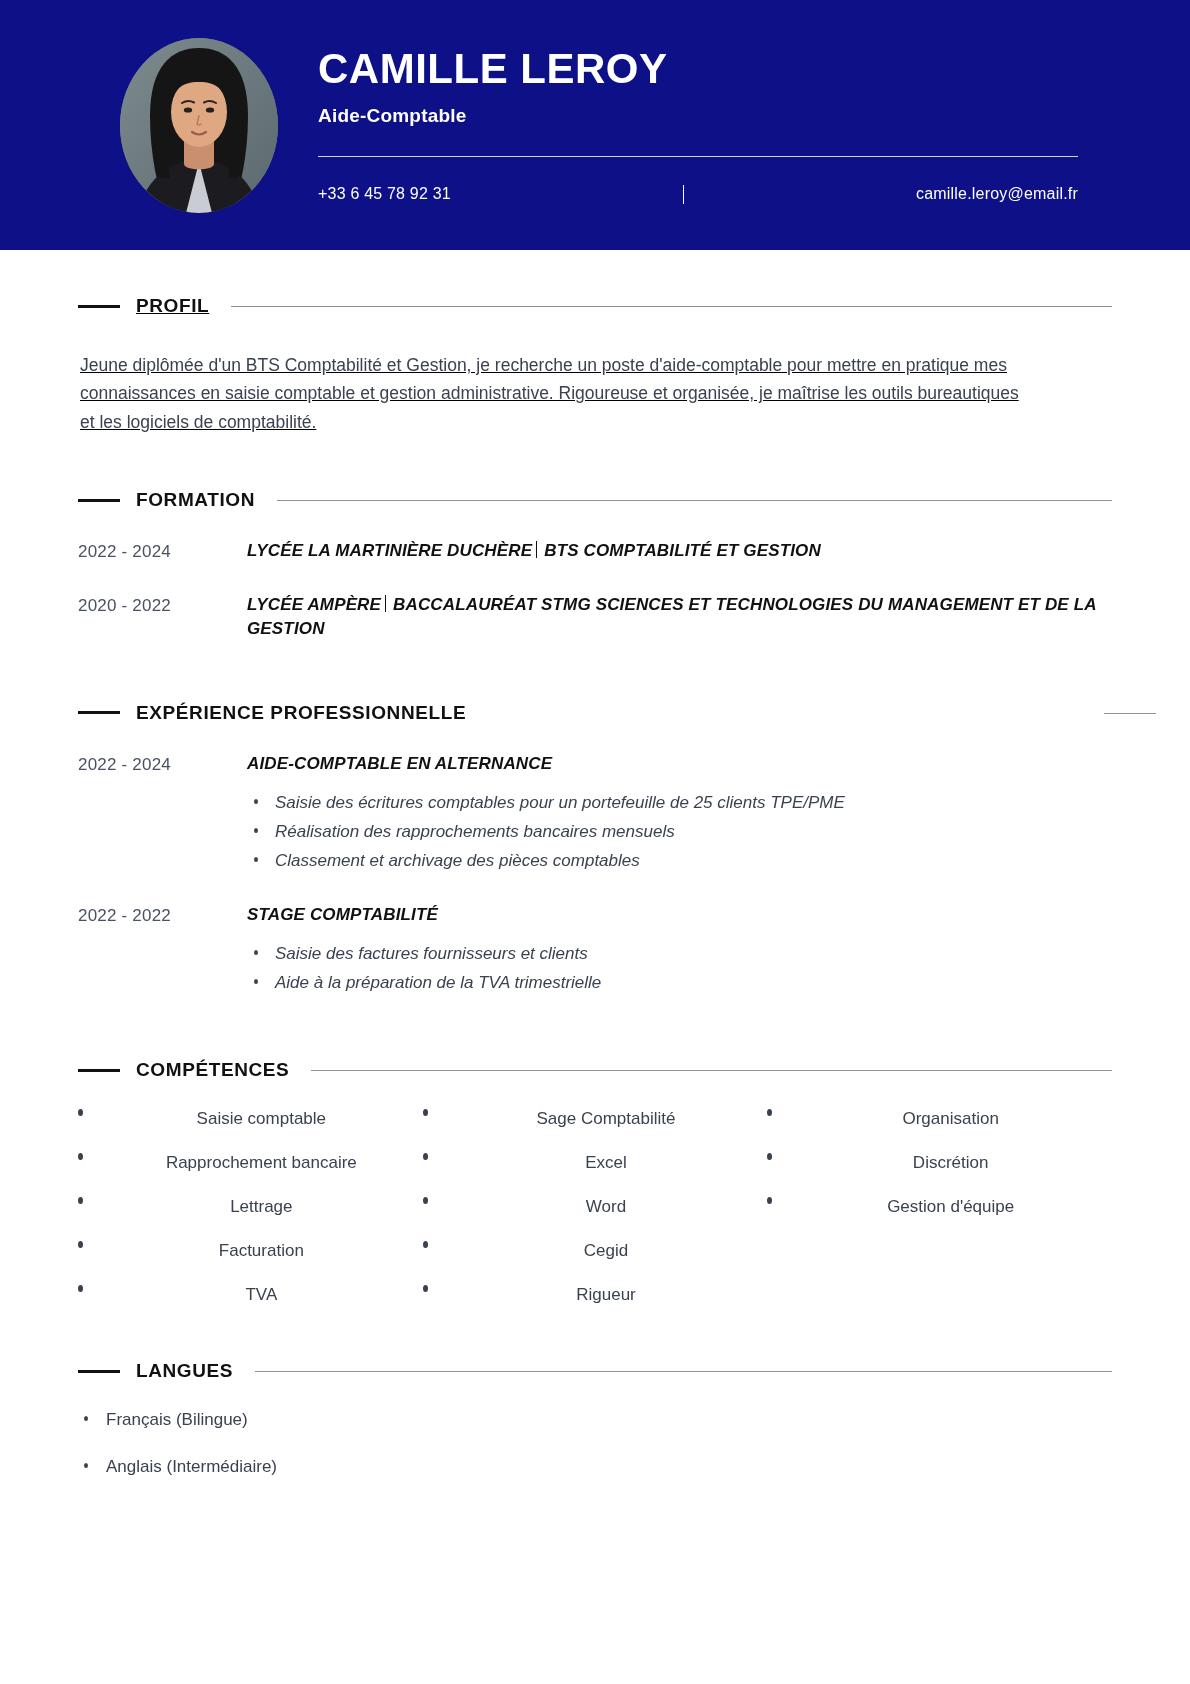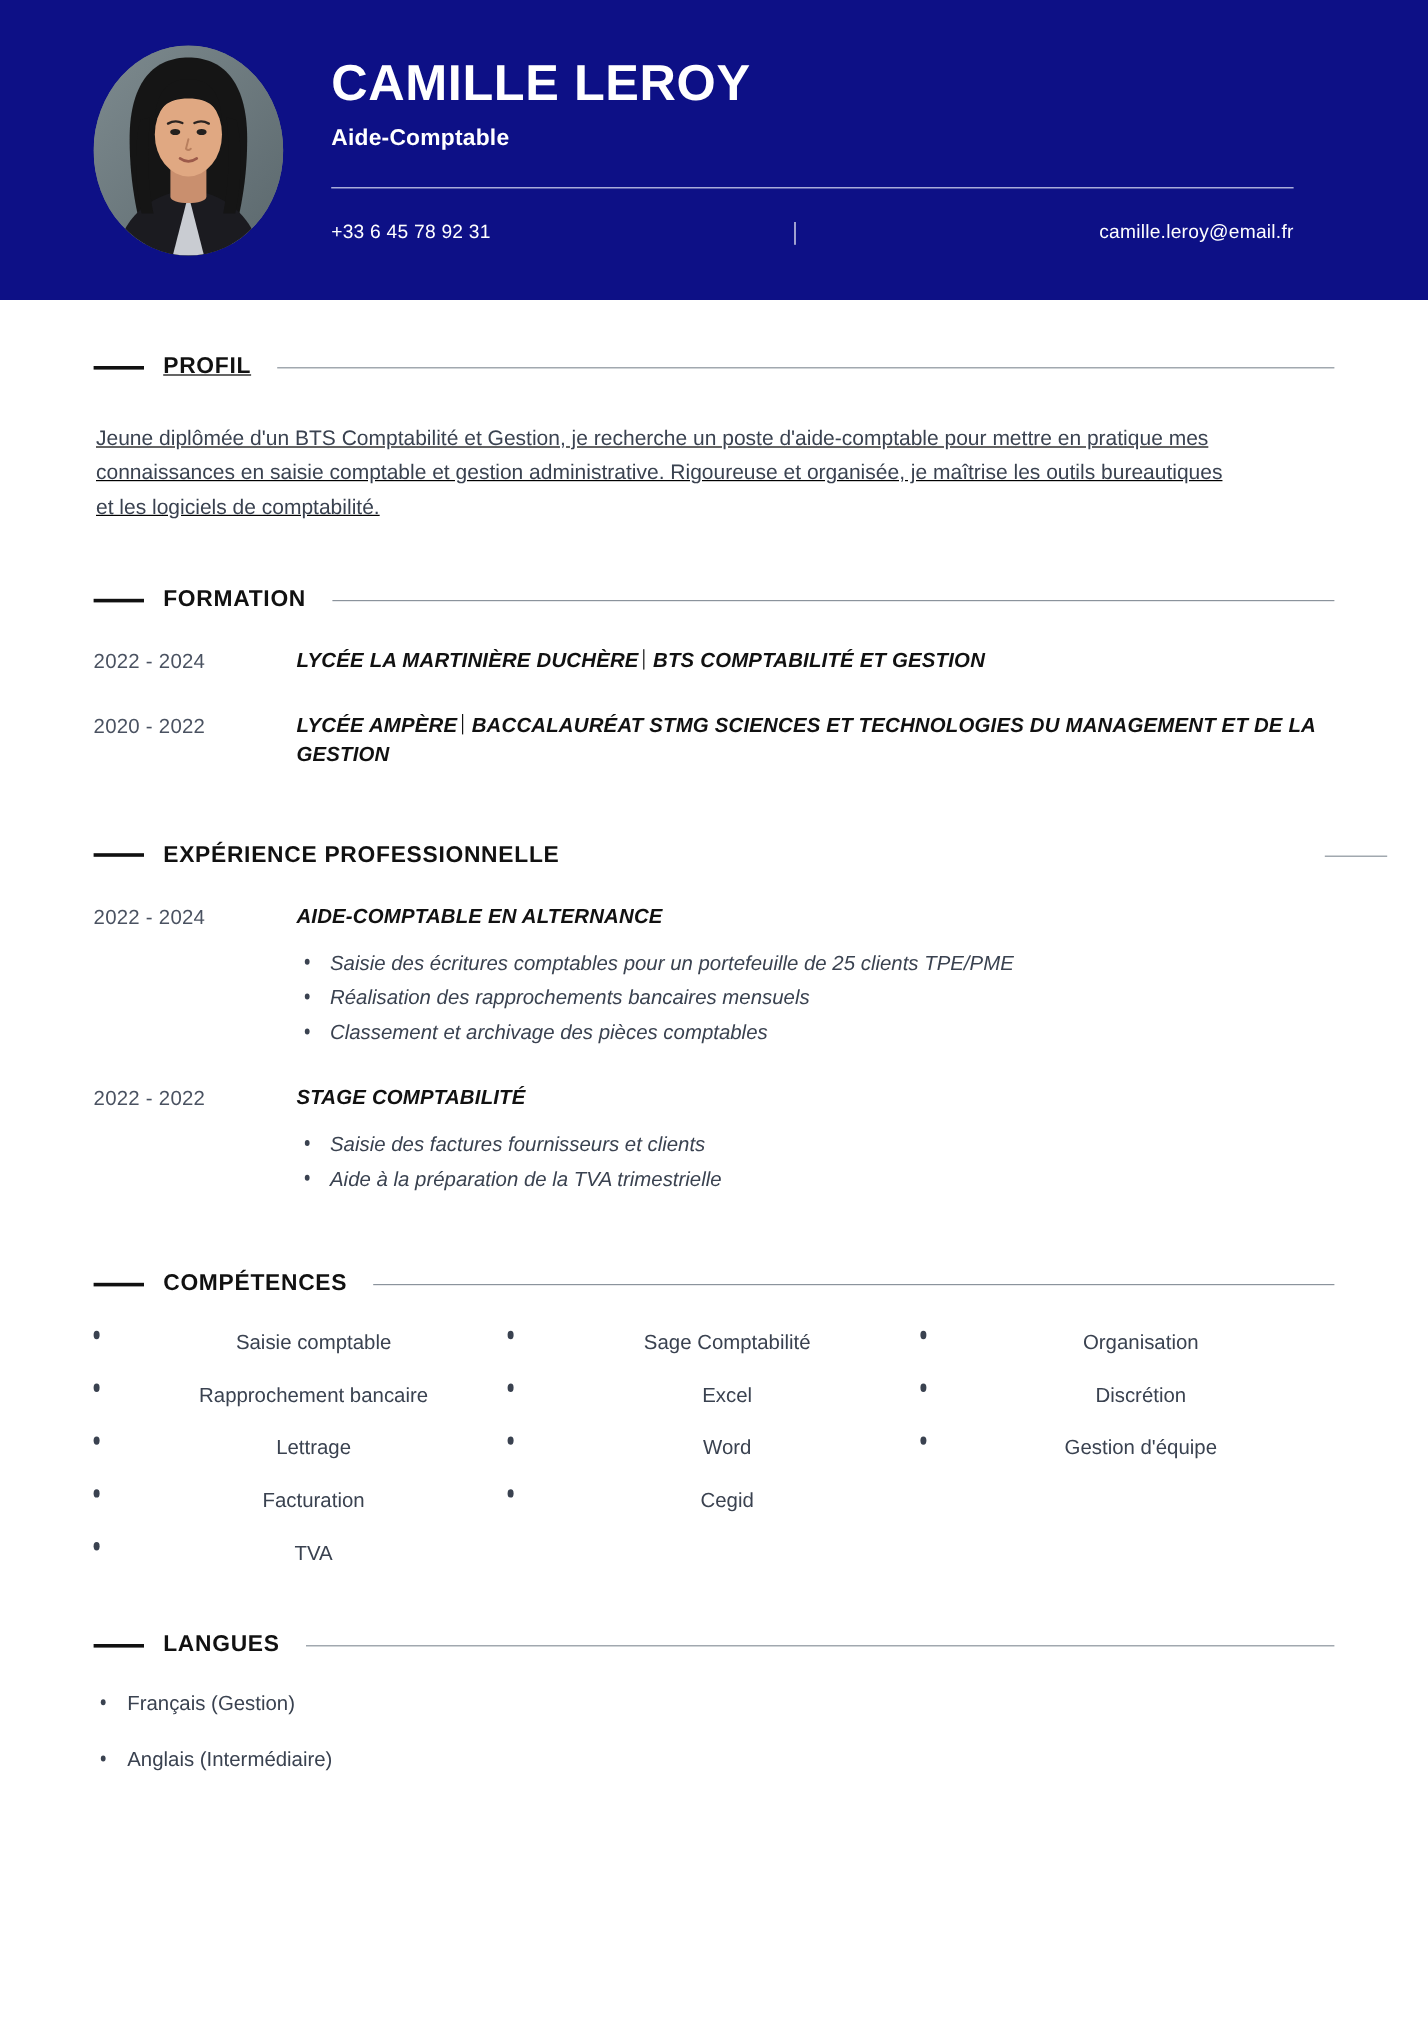--- a/index.html
+++ b/index.html
@@ -22,21 +22,21 @@
 
   
   .header {
     position: relative;
     width: 100%;
     height: 250px;
     background: #0d1086;
     box-sizing: border-box;
     display: flex;
     align-items: center;
-    padding-left: 78px;
+    padding-left: 120px;
   }
   .avatar {
     width: 158px;
     height: 175px;
     border-radius: 50%;
     overflow: hidden;
     flex: 0 0 auto;
     background: #6f7d82;
     position: relative;
   }
@@ -397,36 +397,37 @@
           <li>Rapprochement bancaire</li>
           <li>Lettrage</li>
           <li>Facturation</li>
           <li>TVA</li>
         </ul>
         <ul class="skills-col">
           <li>Sage Comptabilité</li>
           <li>Excel</li>
           <li>Word</li>
           <li>Cegid</li>
+          <li>Rigueur</li>
         </ul>
         <ul class="skills-col">
           <li>Organisation</li>
           <li>Discrétion</li>
           <li>Gestion d'équipe</li>
         </ul>
       </div>
     </div>
 
     <div class="sec-langues">
       <div class="section-head">
         <span class="section-dash"></span>
         <span class="section-title">LANGUES</span>
         <span class="section-line"></span>
       </div>
       <ul class="lang-list">
-        <li>Français (Gestion)</li>
+        <li>Français (Bilingue)</li>
         <li>Anglais (Intermédiaire)</li>
       </ul>
     </div>
 
 
   </div>
 </div>
 
 </body></html>

